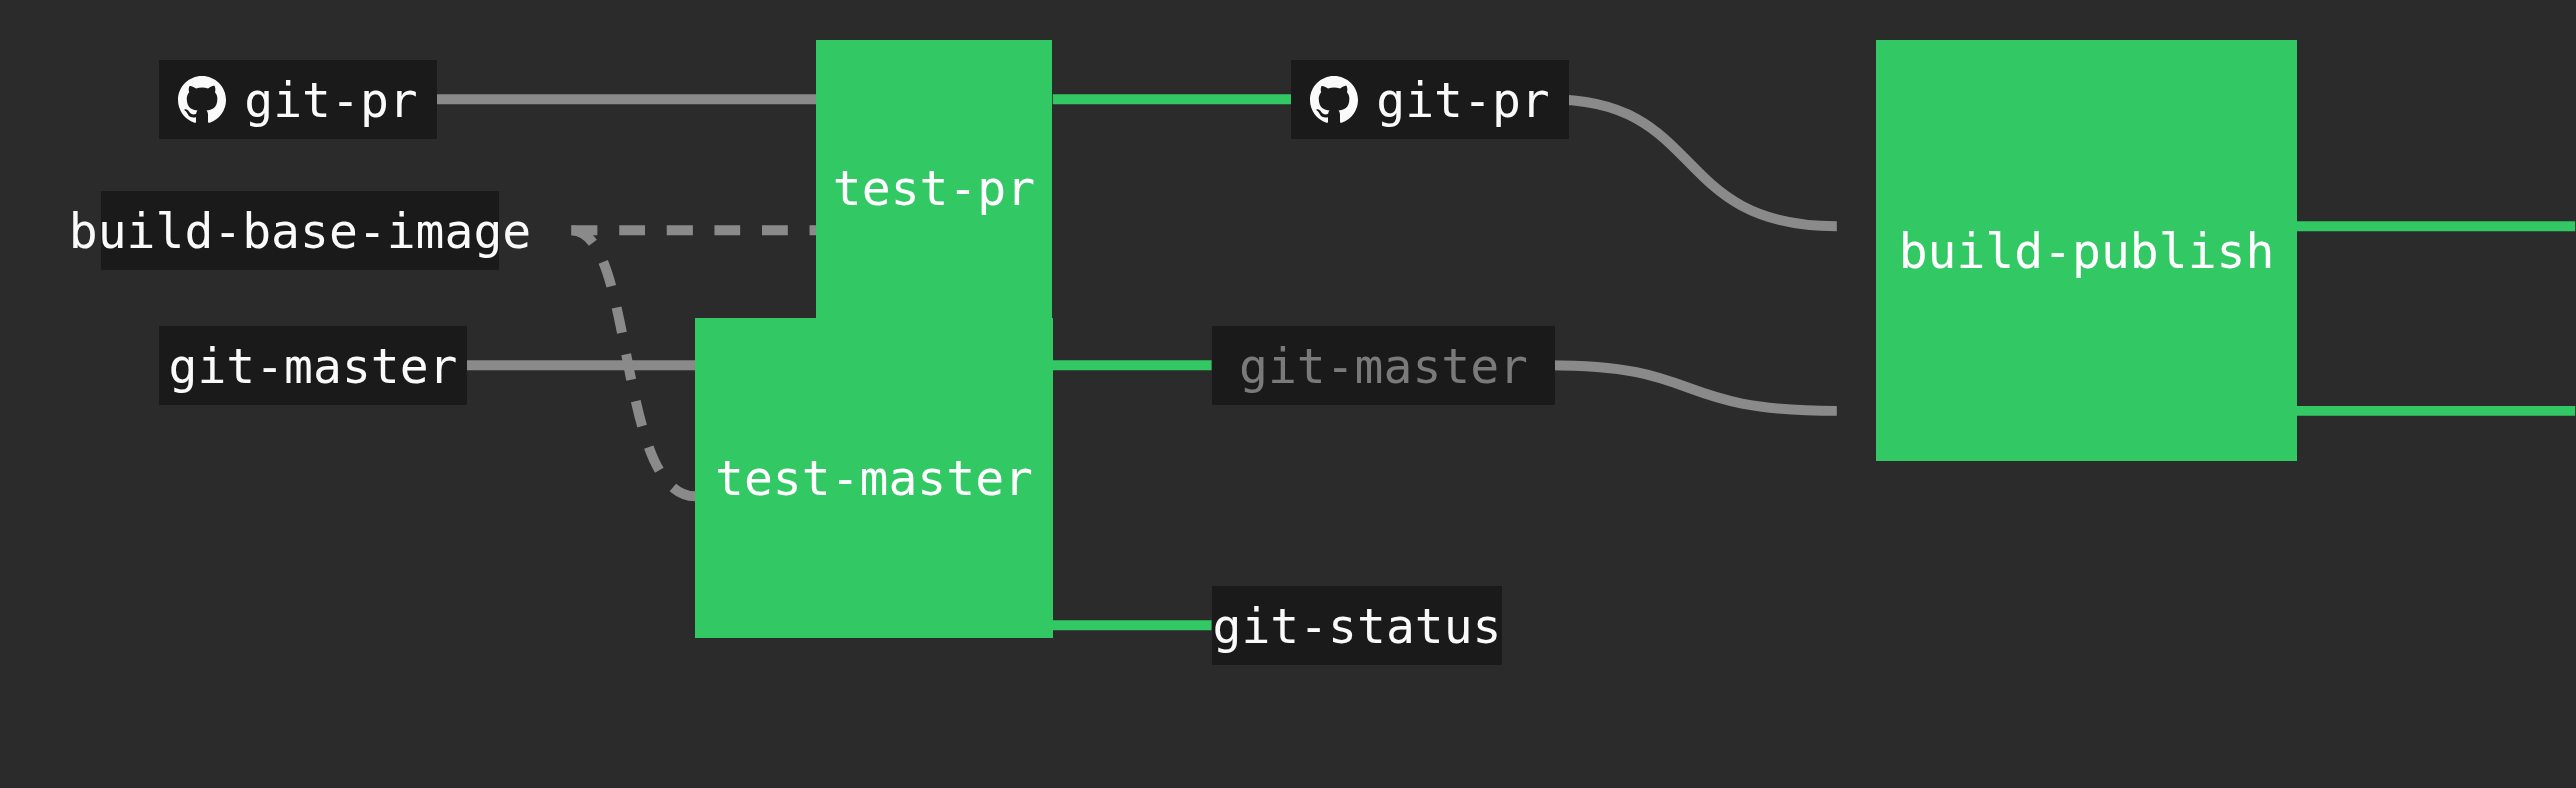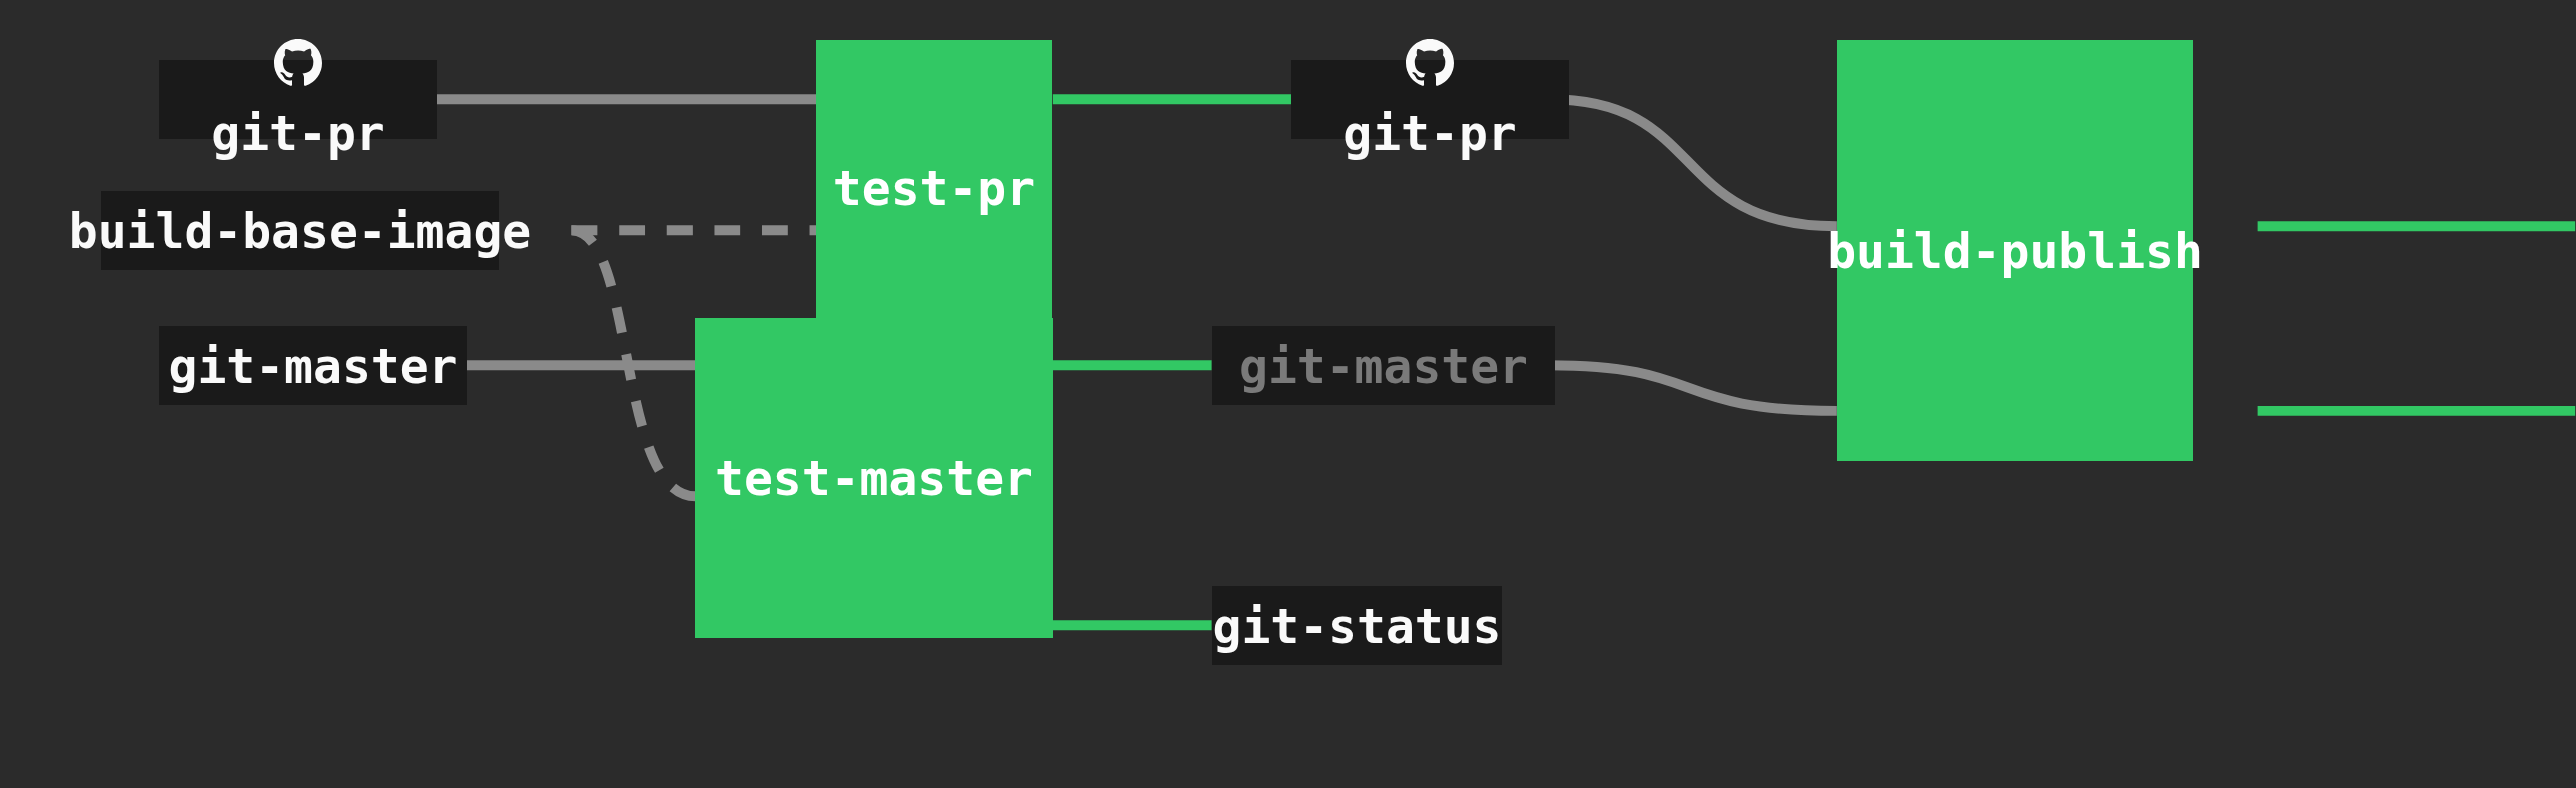--- a/index.html
+++ b/index.html
@@ -23,24 +23,23 @@
     width: 2576px;
     height: 788px;
     pointer-events: none;
   }
   .node {
     position: absolute;
     box-sizing: border-box;
     display: flex;
     align-items: center;
     justify-content: center;
-    font-weight: 700;
+    font-weight: 400;
     white-space: nowrap;
     padding: 0 24px;
-    flex-direction: column;
   }
   .node.resource {
     background: #1a1a1a;
     color: #fafafa;
     font-size: 48px;
     height: 79px;
     gap: 18px;
   }
   .node.resource.dim {
     color: #7a7a7a;
@@ -116,18 +115,18 @@
   </div>
 
   <div class="node resource dim" style="left:1212px; top:326px; width:343px;">
     <span>git-master</span>
   </div>
 
   <div class="node resource" style="left:1212px; top:586px; width:290px;">
     <span>git-status</span>
   </div>
 
-  <div class="node job" style="left:1837px; top:40px; width:356px; height:421px;">
+  <div class="node job" style="left:1876px; top:40px; width:421px; height:421px;">
     <span>build-publish</span>
   </div>
 
 </div>
 
 
 </body></html>

